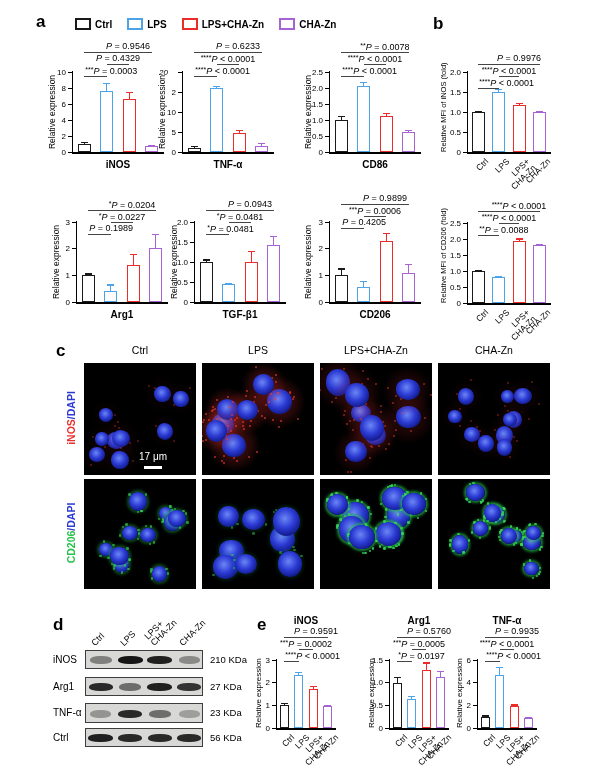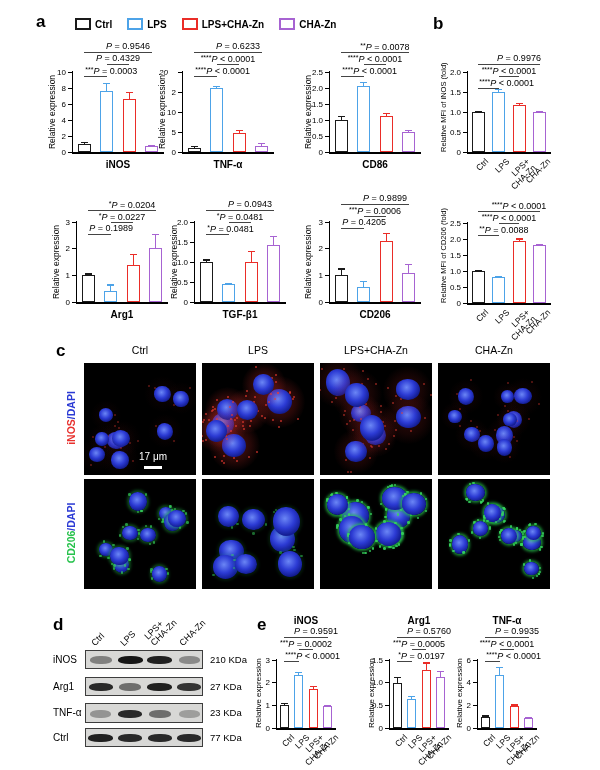--- a/index.html
+++ b/index.html
@@ -962,15 +962,15 @@
         <div class="abs" style="left: 92.85px; top: 5.5px; width: 20.8px; height: 8px; border-radius: 45%; background: rgba(22, 22, 22, 0.3); filter: blur(0.5px);"></div>
       </div>
       <div class="abs kda-label" style="left: 210px; top: 707px;">23 KDa</div>
       <div class="abs blot-label" style="left: 53px; top: 731.5px; width: 30px;">Ctrl</div>
       <div class="abs" style="left: 85px; top: 728px; width: 118px; height: 19px; background: rgb(216, 216, 214); border: 1px solid rgb(61, 61, 61); box-sizing: border-box;">
         <div class="abs" style="left: 2.4px; top: 5px; width: 24.7px; height: 8px; border-radius: 45%; background: rgba(22, 22, 22, 0.95); filter: blur(0.5px);"></div>
         <div class="abs" style="left: 32.05px; top: 5px; width: 24.4px; height: 8px; border-radius: 45%; background: rgba(22, 22, 22, 0.9); filter: blur(0.5px);"></div>
         <div class="abs" style="left: 61.55px; top: 5px; width: 24.4px; height: 8px; border-radius: 45%; background: rgba(22, 22, 22, 0.9); filter: blur(0.5px);"></div>
         <div class="abs" style="left: 91.05px; top: 5px; width: 24.4px; height: 8px; border-radius: 45%; background: rgba(22, 22, 22, 0.9); filter: blur(0.5px);"></div>
       </div>
-      <div class="abs kda-label" style="left: 210px; top: 731.5px;">77 KDa</div>
+      <div class="abs kda-label" style="left: 210px; top: 731.5px;">56 KDa</div>
     </div>
 </div>
 
 </body></html>

